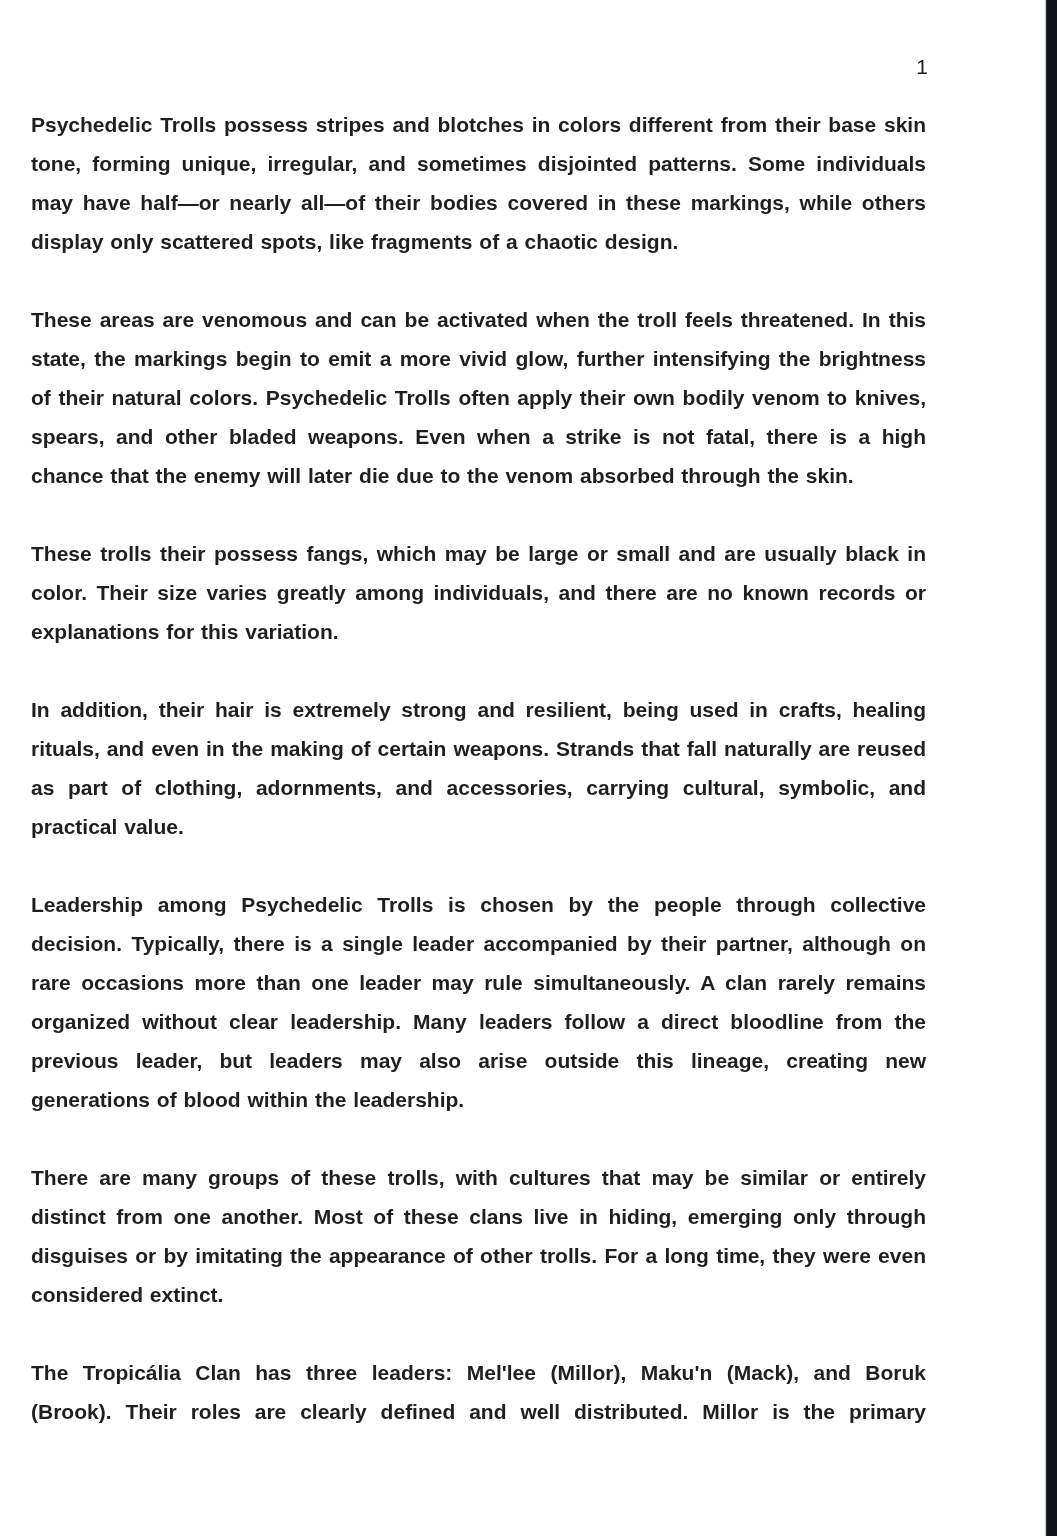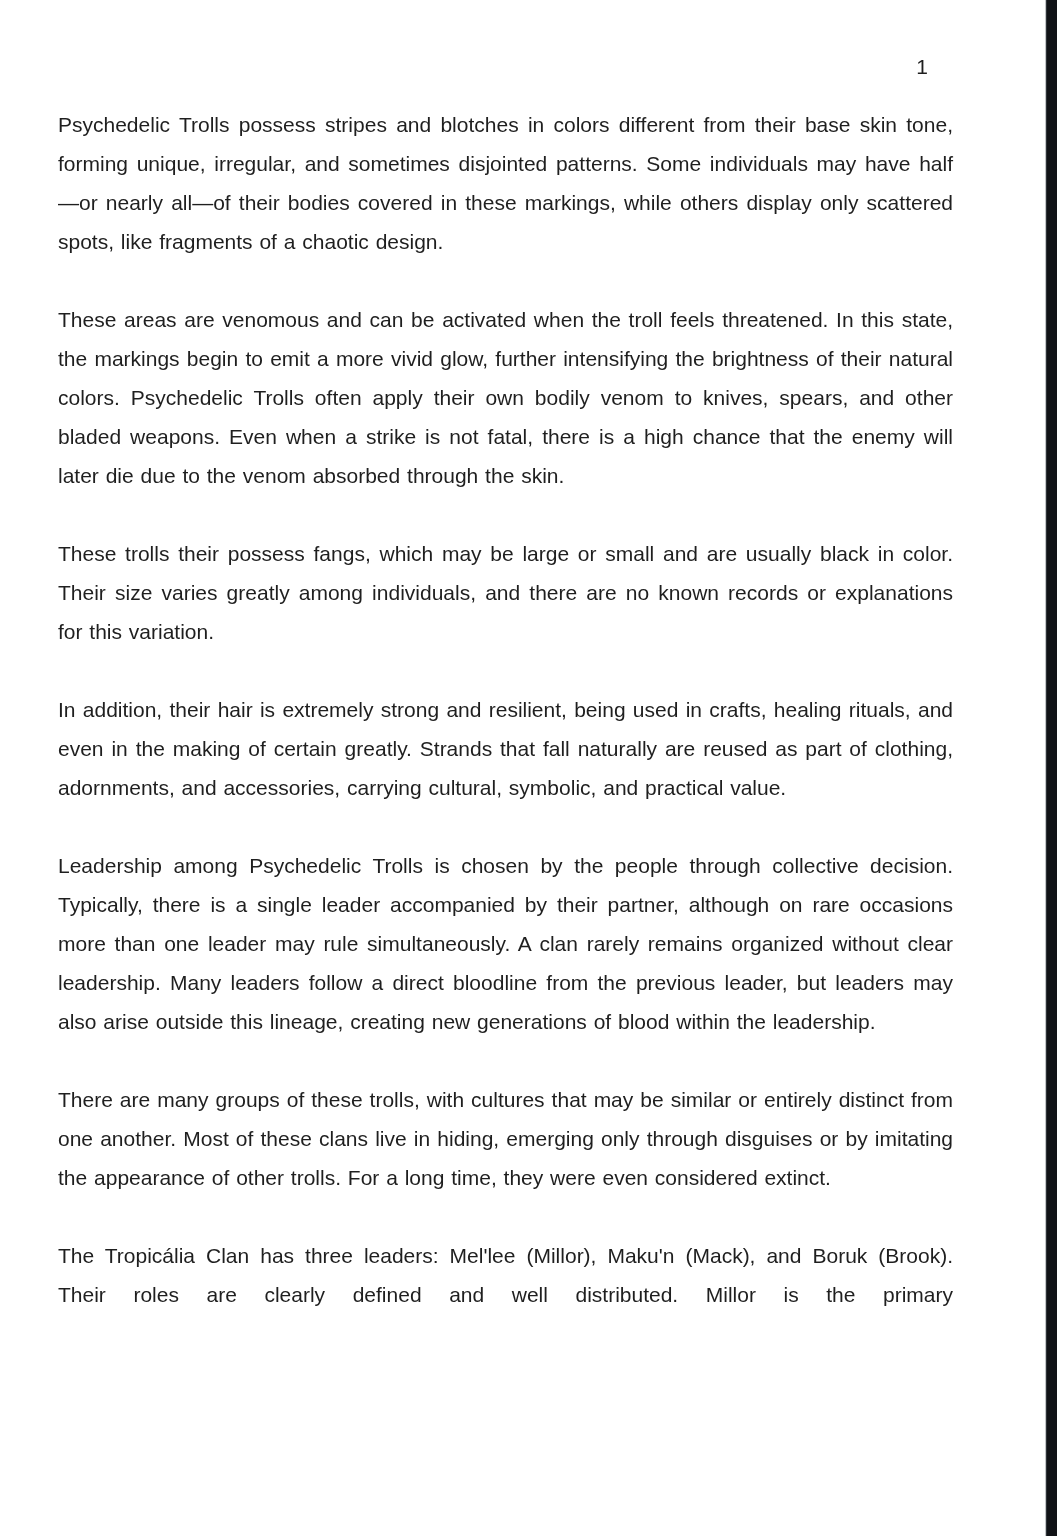--- a/index.html
+++ b/index.html
@@ -22,22 +22,23 @@
     width: 886px;
     text-align: right;
     font-size: 21px;
     line-height: 26px;
     color: #1f1f1f;
   }
 
   .doc-body {
     position: absolute;
     top: 105px;
-    left: 58px;
+    left: 31px;
     width: 895px;
+    font-weight: bold;
   }
 
   .doc-body p {
     margin: 0 0 39px 0;
     font-size: 21px;
     line-height: 39px;
     text-align: justify;
     color: #1f1f1f;
     word-spacing: 1px;
   }
@@ -71,21 +72,21 @@
 <body>
 
 <div class="screen">
 
   <div class="page-number">1</div>
 
   <div class="doc-body">
     <p>Psychedelic Trolls possess stripes and blotches in colors different from their base skin tone, forming unique, irregular, and sometimes disjointed patterns. Some individuals may have half—or nearly all—of their bodies covered in these markings, while others display only scattered spots, like fragments of a chaotic design.</p>
     <p>These areas are venomous and can be activated when the troll feels threatened. In this state, the markings begin to emit a more vivid glow, further intensifying the brightness of their natural colors. Psychedelic Trolls often apply their own bodily venom to knives, spears, and other bladed weapons. Even when a strike is not fatal, there is a high chance that the enemy will later die due to the venom absorbed through the skin.</p>
     <p>These trolls their possess fangs, which may be large or small and are usually black in color. Their size varies greatly among individuals, and there are no known records or explanations for this variation.</p>
-    <p>In addition, their hair is extremely strong and resilient, being used in crafts, healing rituals, and even in the making of certain greatly. Strands that fall naturally are reused as part of clothing, adornments, and accessories, carrying cultural, symbolic, and practical value.</p>
+    <p>In addition, their hair is extremely strong and resilient, being used in crafts, healing rituals, and even in the making of certain weapons. Strands that fall naturally are reused as part of clothing, adornments, and accessories, carrying cultural, symbolic, and practical value.</p>
     <p>Leadership among Psychedelic Trolls is chosen by the people through collective decision. Typically, there is a single leader accompanied by their partner, although on rare occasions more than one leader may rule simultaneously. A clan rarely remains organized without clear leadership. Many leaders follow a direct bloodline from the previous leader, but leaders may also arise outside this lineage, creating new generations of blood within the leadership.</p>
     <p>There are many groups of these trolls, with cultures that may be similar or entirely distinct from one another. Most of these clans live in hiding, emerging only through disguises or by imitating the appearance of other trolls. For a long time, they were even considered extinct.</p>
     <p class="continued">The Tropicália Clan has three leaders: Mel'lee (Millor), Maku'n (Mack), and Boruk (Brook). Their roles are clearly defined and well distributed. Millor is the primary</p>
   </div>
 
   <div class="edge-bar"></div>
 
 </div>
 
 </body></html>

